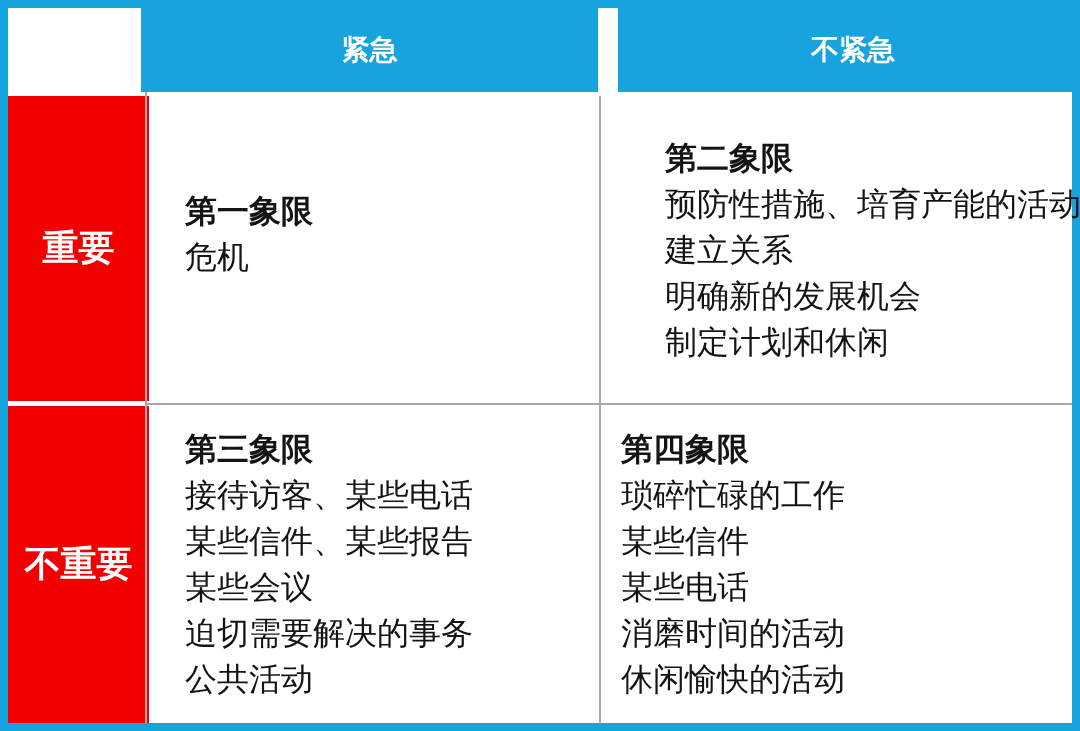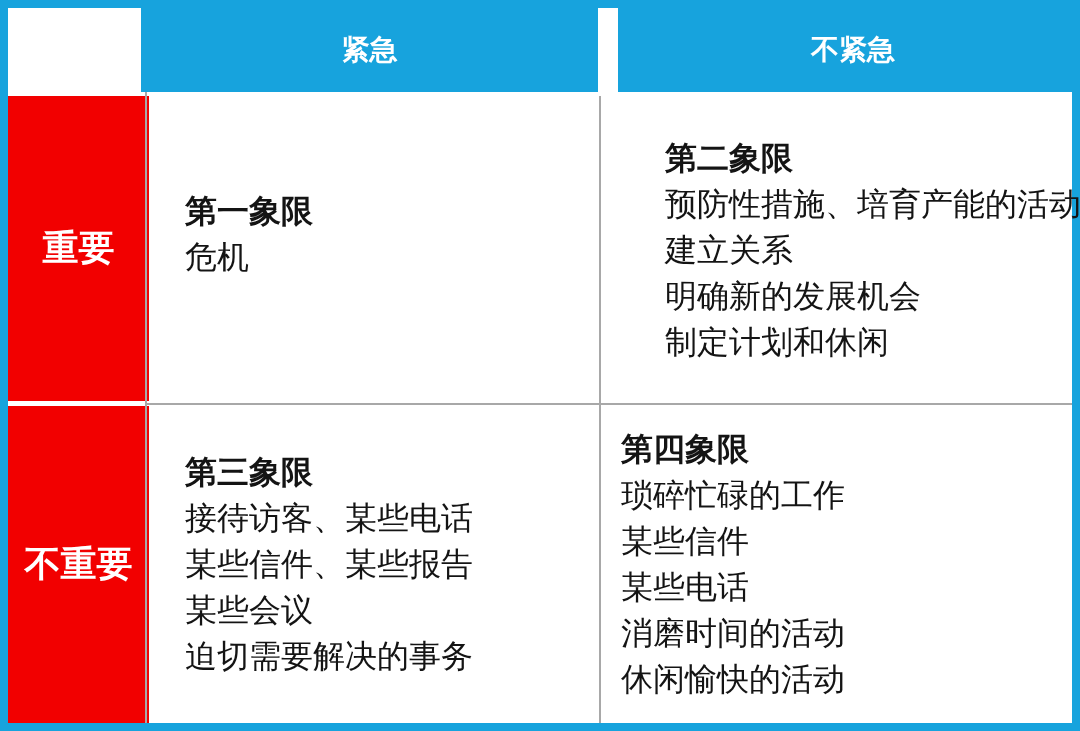--- a/index.html
+++ b/index.html
@@ -79,20 +79,21 @@
     <div class="qitem">明确新的发展机会</div>
     <div class="qitem">制定计划和休闲</div>
   </div>
 
   <div class="quad q3">
     <div class="qtitle">第三象限</div>
     <div class="qitem">接待访客、某些电话</div>
     <div class="qitem">某些信件、某些报告</div>
     <div class="qitem">某些会议</div>
     <div class="qitem">迫切需要解决的事务</div>
+    <div class="qitem">公共活动</div>
   </div>
 
   <div class="quad q4">
     <div class="qtitle">第四象限</div>
     <div class="qitem">琐碎忙碌的工作</div>
     <div class="qitem">某些信件</div>
     <div class="qitem">某些电话</div>
     <div class="qitem">消磨时间的活动</div>
     <div class="qitem">休闲愉快的活动</div>
   </div>

